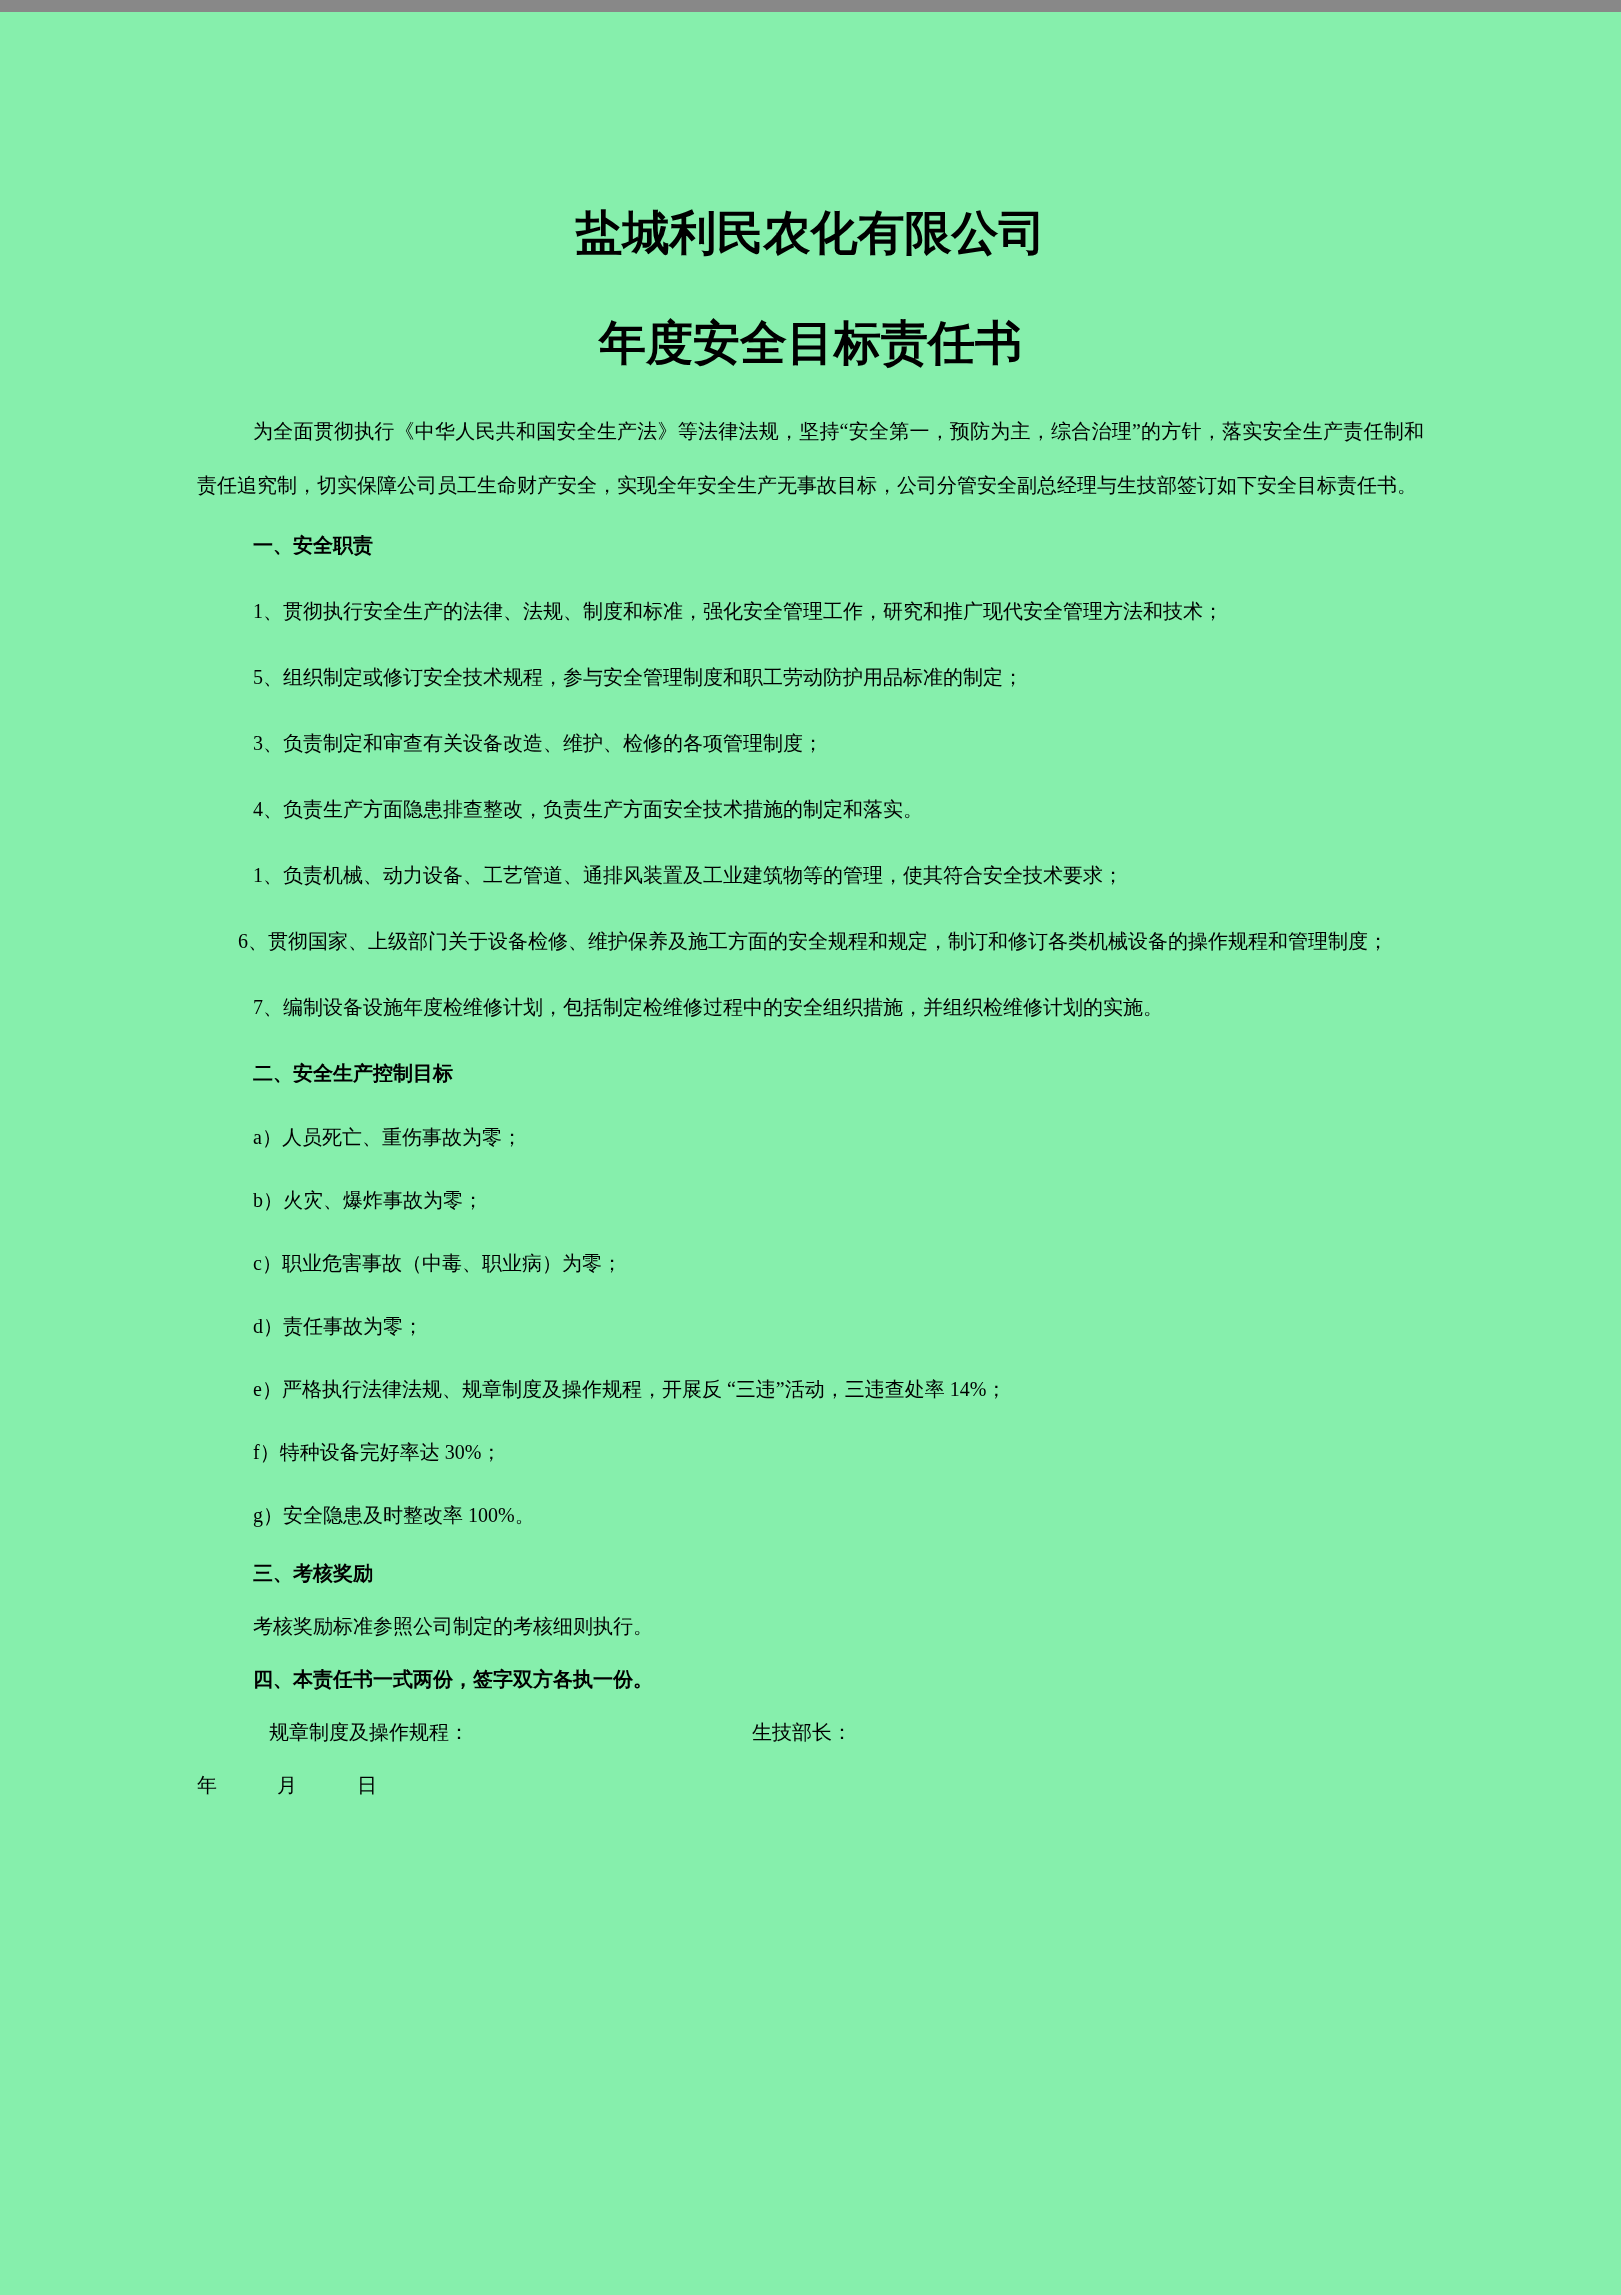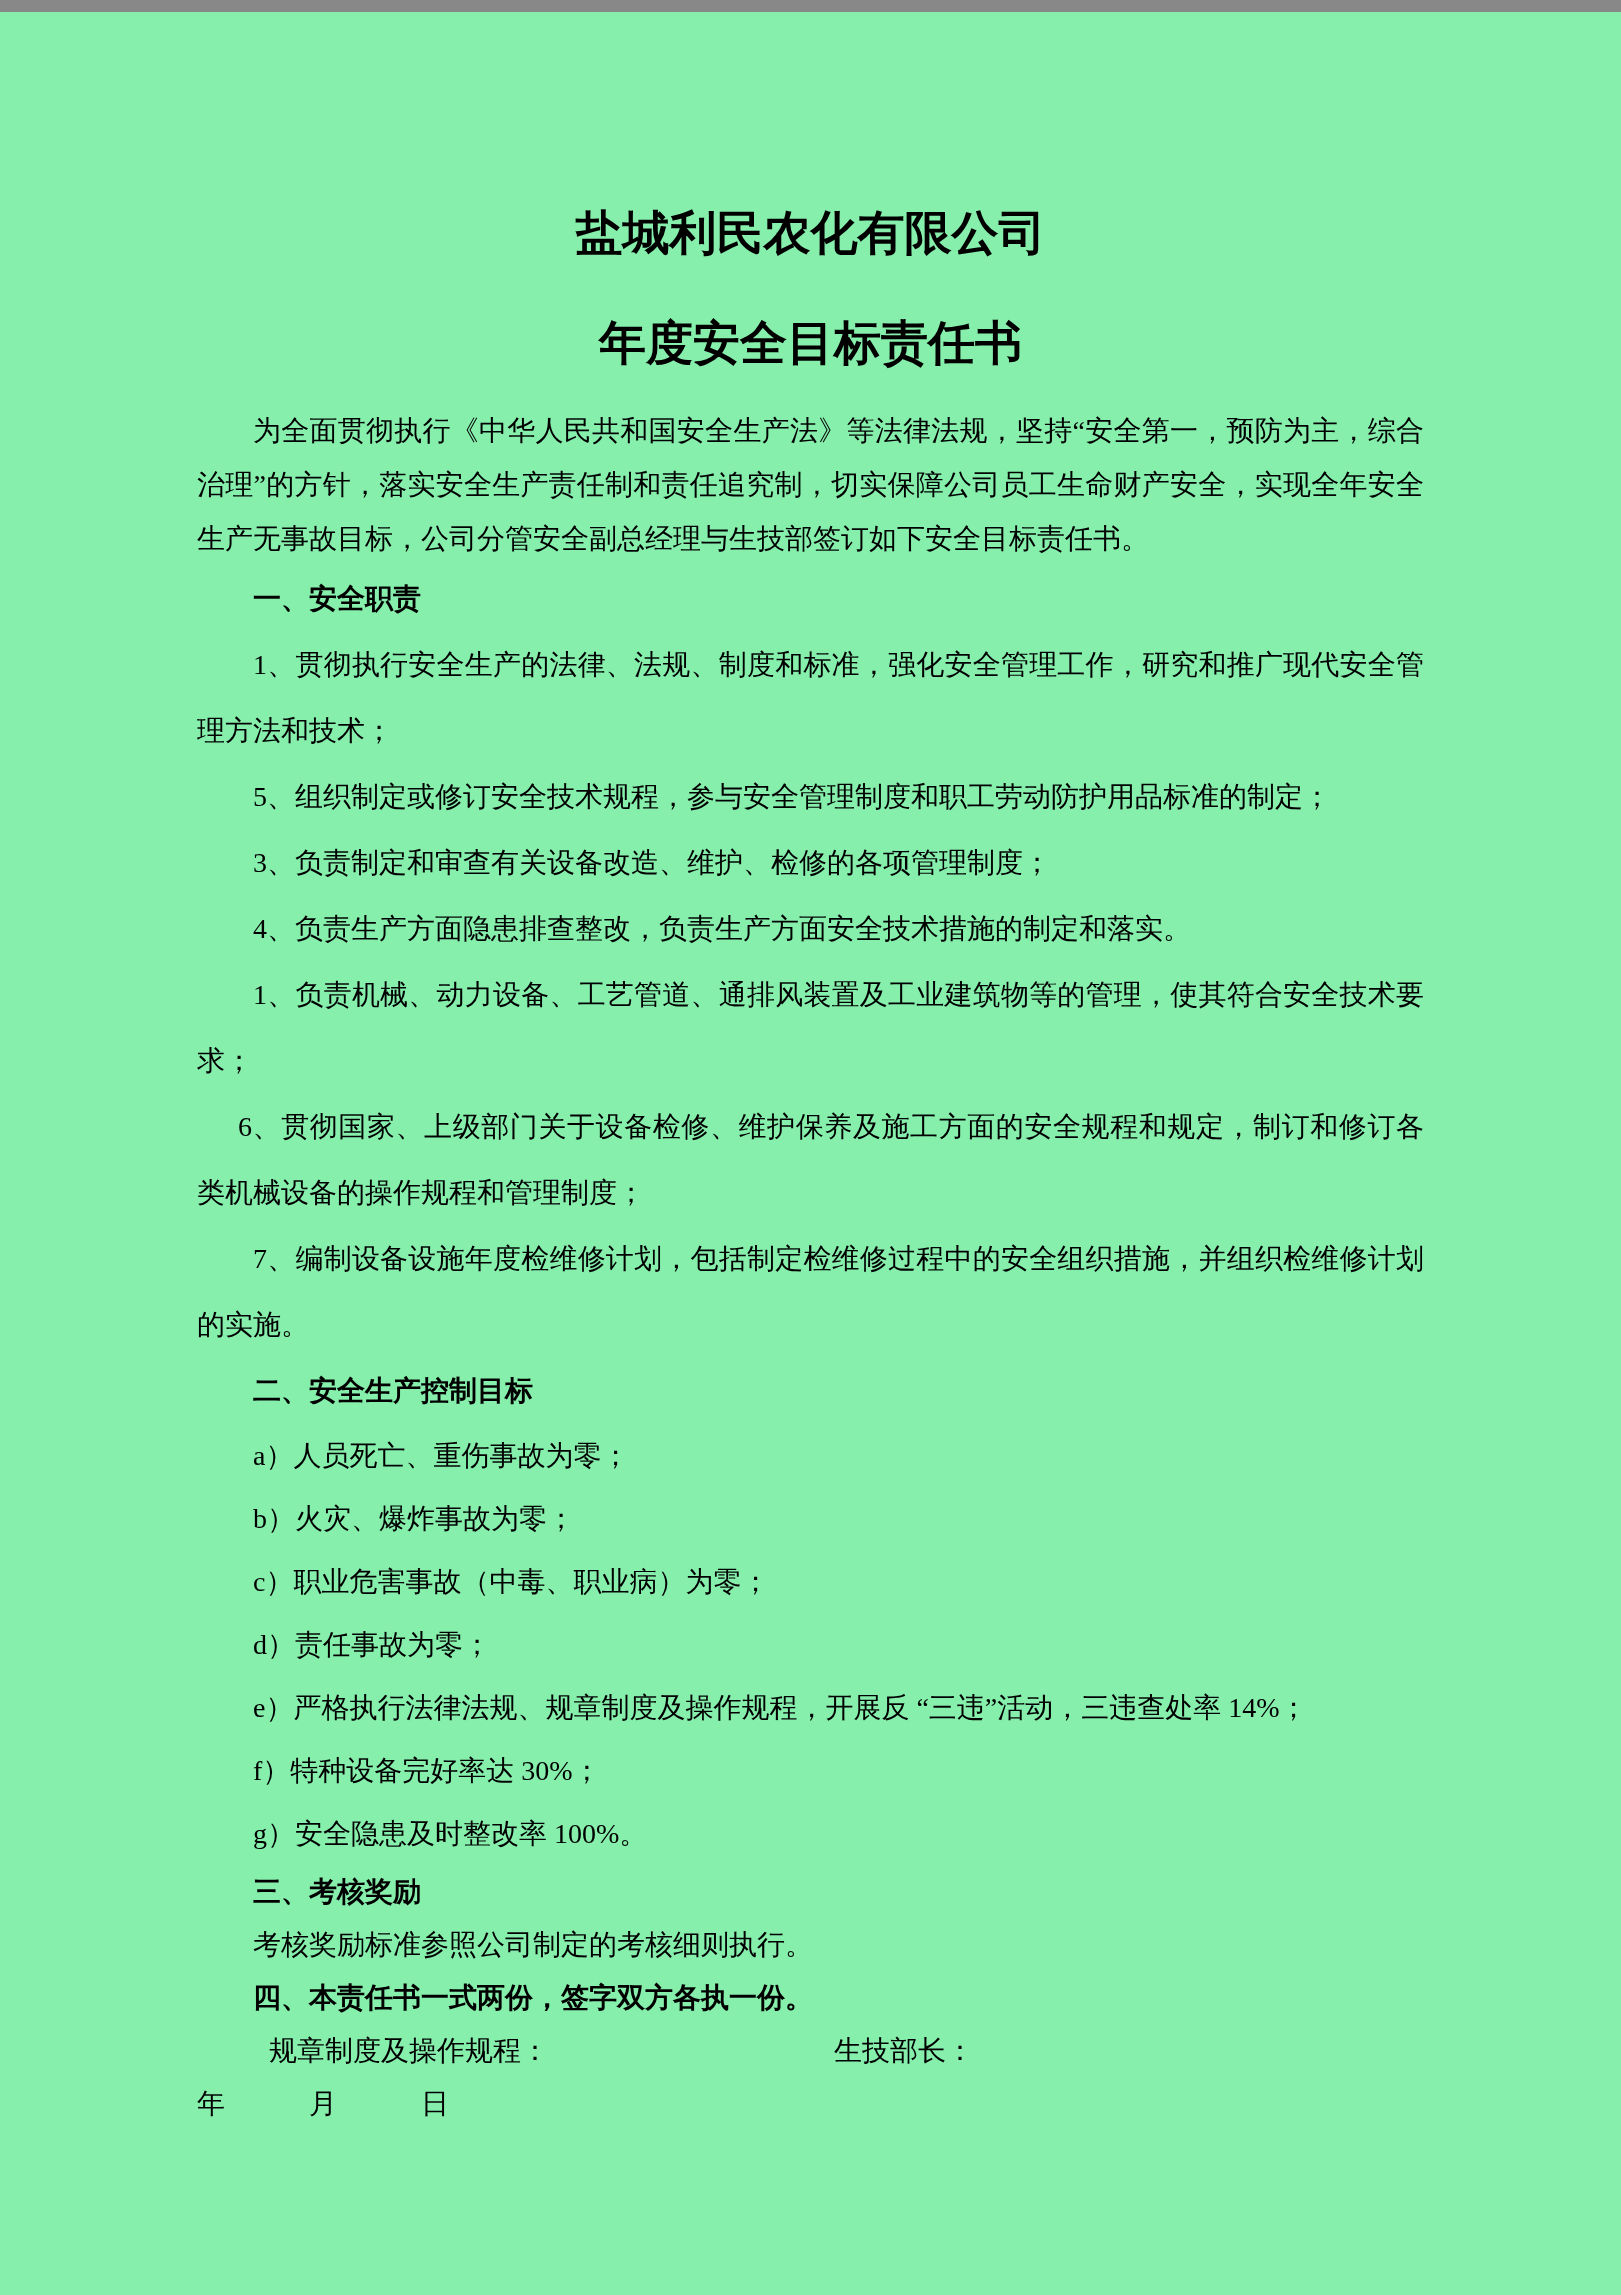--- a/index.html
+++ b/index.html
@@ -28,21 +28,21 @@
     line-height: 62px;
   }
   .doc-title.first {
     margin-top: 190px;
   }
   .doc-title.second {
     margin-top: 48px;
   }
   p {
     margin: 0;
-    font-size: 28px;
+    font-size: 20px;
     text-align: justify;
     text-justify: inter-ideograph;
   }
   .intro {
     margin-top: 29.5px;
     line-height: 54px;
     text-indent: 56px;
   }
   .rhythm {
     line-height: 66px;

